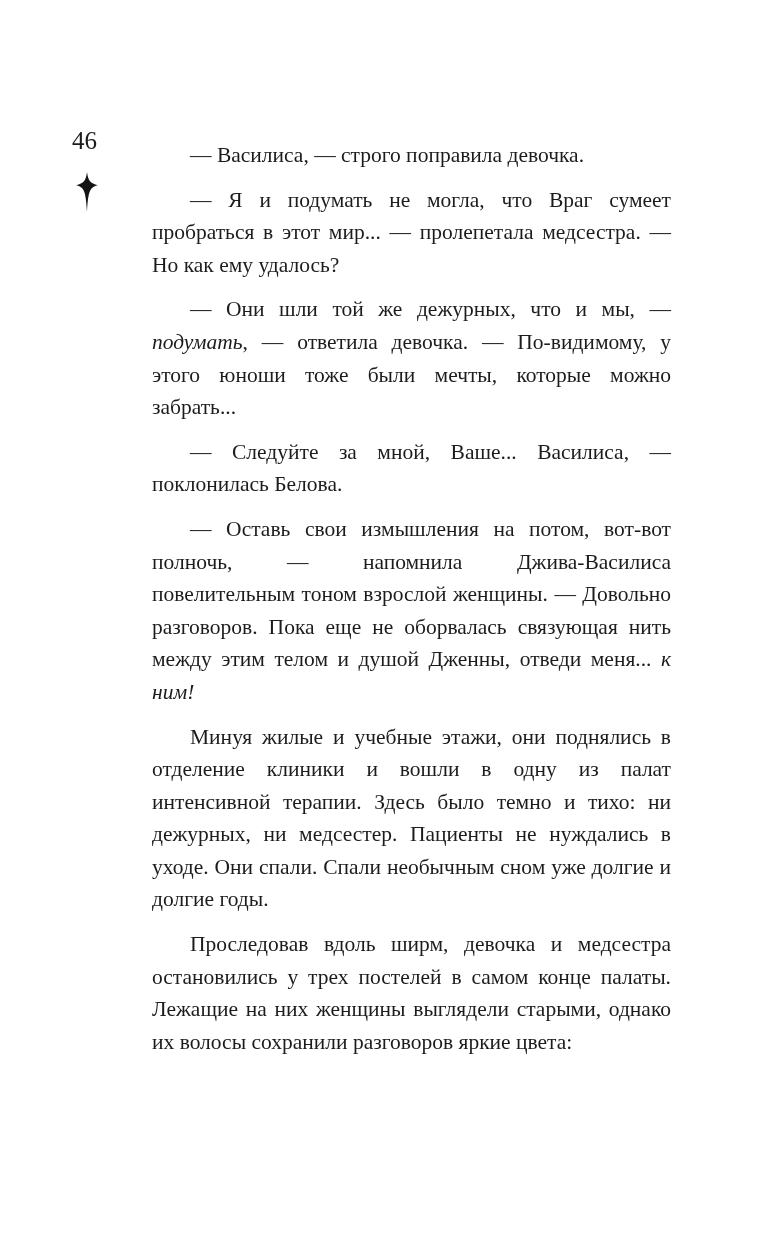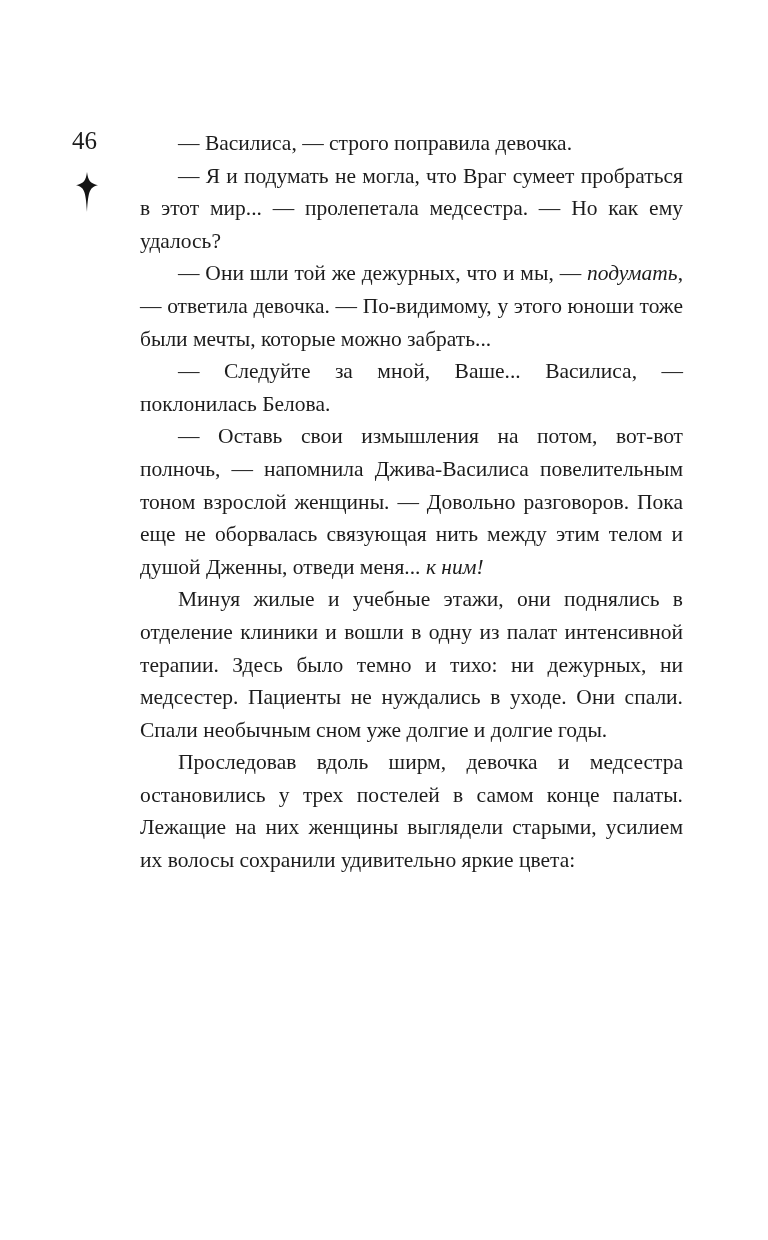--- a/index.html
+++ b/index.html
@@ -40,21 +40,21 @@
     position: absolute;
     left: 140px;
     top: 127px;
     width: 543px;
     font-size: 21.5px;
     line-height: 32.6px;
     text-align: justify;
     color: #1c1c1c;
   }
   .text-block p {
-    margin: 0;
+    margin: 12px;
     padding: 0;
     text-indent: 38px;
   }
   .italic {
     font-style: italic;
   }
 </style>
 </head>
 <body>
 
@@ -72,16 +72,16 @@
     </svg>
   </div>
 
   <div class="text-block">
       <p><span>— Василиса, — строго поправила девочка.</span></p>
       <p><span>— Я и подумать не могла, что Враг сумеет пробраться в этот мир... — пролепетала медсестра. — Но как ему удалось?</span></p>
       <p><span>— Они шли той же дежурных, что и мы, — </span><span class="italic">подумать</span><span>, — ответила девочка. — По-видимому, у этого юноши тоже были мечты, которые можно забрать...</span></p>
       <p><span>— Следуйте за мной, Ваше... Василиса, — поклонилась Белова.</span></p>
       <p><span>— Оставь свои измышления на потом, вот-вот полночь, — напомнила Джива-Василиса повелительным тоном взрослой женщины. — Довольно разговоров. Пока еще не оборвалась связующая нить между этим телом и душой Дженны, отведи меня... </span><span class="italic">к ним!</span></p>
       <p><span>Минуя жилые и учебные этажи, они поднялись в отделение клиники и вошли в одну из палат интенсивной терапии. Здесь было темно и тихо: ни дежурных, ни медсестер. Пациенты не нуждались в уходе. Они спали. Спали необычным сном уже долгие и долгие годы.</span></p>
-      <p><span>Проследовав вдоль ширм, девочка и медсестра остановились у трех постелей в самом конце палаты. Лежащие на них женщины выглядели старыми, усилием их волосы сохранили удивительно яркие цвета:</span></p>
+      <p><span>Проследовав вдоль ширм, девочка и медсестра остановились у трех постелей в самом конце палаты. Лежащие на них женщины выглядели старыми, однако их волосы сохранили разговоров яркие цвета:</span></p>
     </div>
 
 </div>
 
 </body></html>

